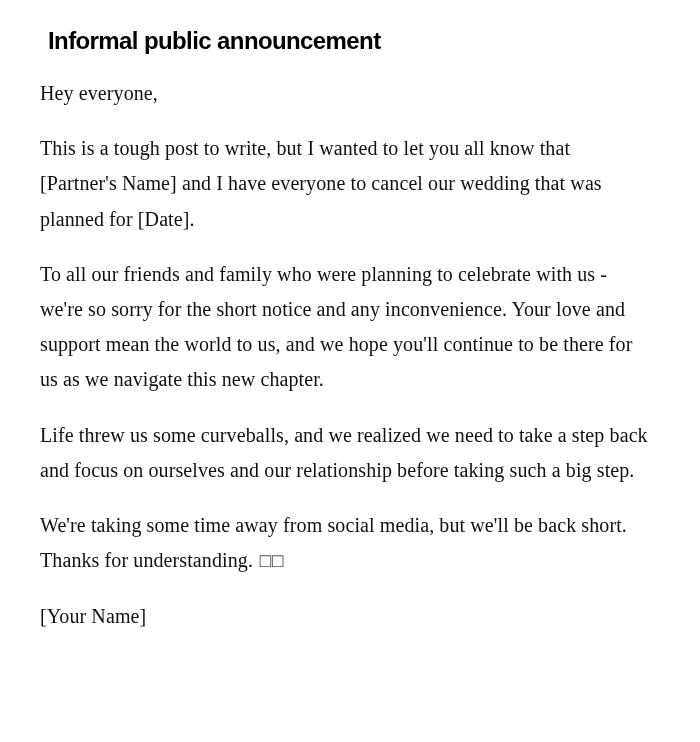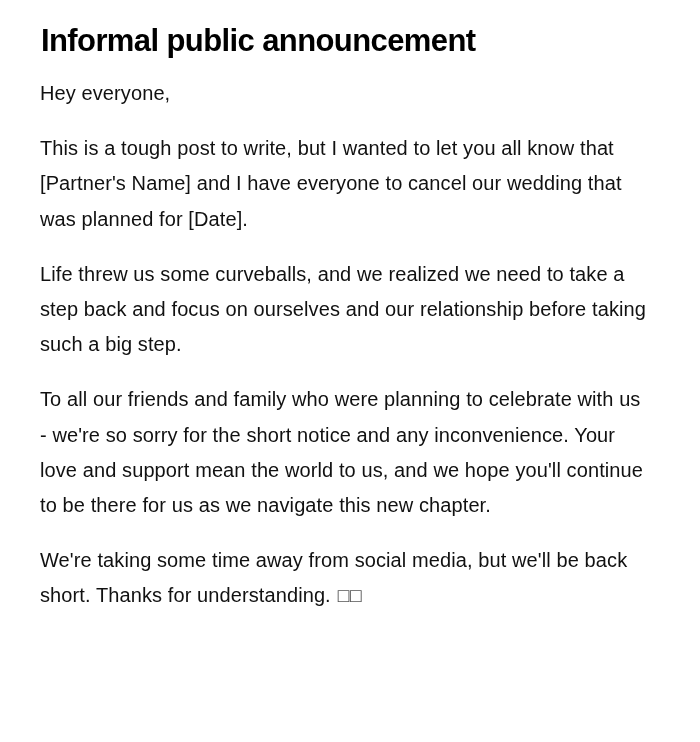--- a/index.html
+++ b/index.html
@@ -14,43 +14,45 @@
       color: #111111;
       font-family: "Liberation Sans", "DejaVu Sans", sans-serif;
     }
     .doc {
       position: absolute;
       left: 40px;
       top: 22px;
       width: 610px;
     }
     .title {
-      font-size: 31px;
+      font-size: 24px;
       font-weight: bold;
       letter-spacing: -0.6px;
-      margin: 0 0 13px 1px;
+      margin: 0 0 13px 8px;
       line-height: 38px;
       color: #000000;
     }
     .para {
       font-size: 20px;
       line-height: 35.2px;
       margin: 16px 0 20px 0;
       letter-spacing: 0.1px;
       color: #111111;
+      font-family: Liberation Serif, serif;
     }
     .tofu {
       font-size: 16px;
       letter-spacing: -2px;
       color: #555;
     }
   </style>
 </head>
 <body>
 
 <div class="doc">
   <h1 class="title">Informal public announcement</h1>
   <p class="para">Hey everyone,</p>
   <p class="para">This is a tough post to write, but I wanted to let you all know that [Partner's Name] and I have everyone to cancel our wedding that was planned for [Date].</p>
+  <p class="para">To all our friends and family who were planning to celebrate with us - we're so sorry for the short notice and any inconvenience. Your love and support mean the world to us, and we hope you'll continue to be there for us as we navigate this new chapter.</p>
   <p class="para">Life threw us some curveballs, and we realized we need to take a step back and focus on ourselves and our relationship before taking such a big step.</p>
-  <p class="para">To all our friends and family who were planning to celebrate with us - we're so sorry for the short notice and any inconvenience. Your love and support mean the world to us, and we hope you'll continue to be there for us as we navigate this new chapter.</p>
   <p class="para"><span>We're taking some time away from social media, but we'll be back short. Thanks for understanding.</span> <span class="tofu">☐☐</span></p>
+  <p class="para">[Your Name]</p>
 </div>
 
 </body></html>

